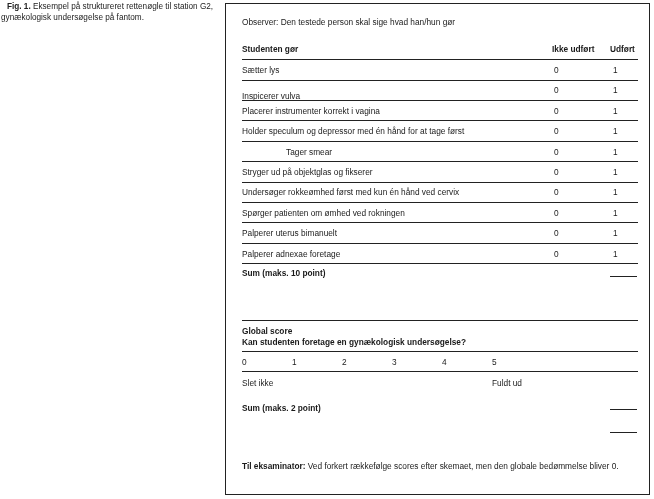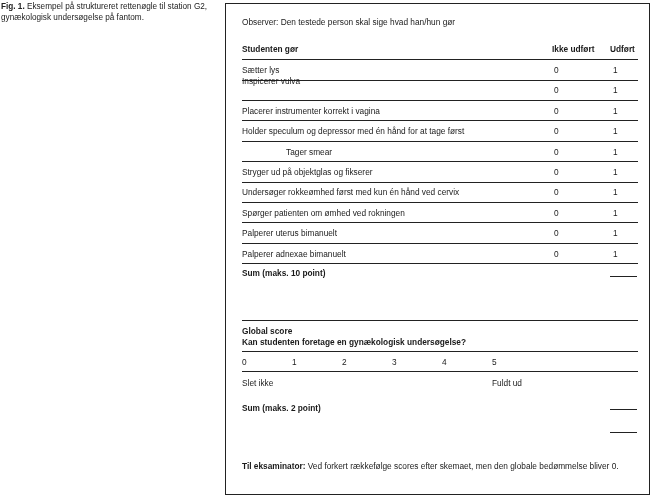--- a/index.html
+++ b/index.html
@@ -1,20 +1,20 @@
 <!DOCTYPE html>
 <html><head>
 <meta charset="utf-8">
 <style>
   html, body { margin: 0; padding: 0; background: #ffffff; }
   body { width: 654px; height: 499px; position: relative; overflow: hidden;
          font-family: "Liberation Sans", sans-serif; color: #1a1a1a; }
   .caption { position: absolute; left: 1px; top: 2px; width: 215px;
              font-size: 8.2px; line-height: 10.5px; color: #222; }
-  .caption b { font-weight: bold; }
+  .caption b { font-weight: bold; padding-left: 6px; }
   .box { position: absolute; left: 225px; top: 3px; width: 425px; height: 492px;
          border: 1.5px solid #222; box-sizing: border-box; text-decoration: underline; }
   .t { font-size: 8.3px; position: absolute; white-space: nowrap; }
   .bold { font-weight: bold; }
   .hr { position: absolute; left: 16px; width: 396px; height: 0; border-top: 1.2px solid #222; }
   .blank { position: absolute; left: 384px; width: 27px; border-top: 1px solid #222; }
 </style>
 </head>
 <body>
 
@@ -31,21 +31,21 @@
   <div class="hr" style="top:55px;"></div>
 
   <div id="rows">
       <div>
         <div class="t" style="left: 16px; top: 61px;">Sætter lys</div>
         <div class="t" style="left: 328px; top: 61px;">0</div>
         <div class="t" style="left: 387px; top: 61px;">1</div>
         <div class="hr" style="top: 75.5px;"></div>
       </div>
       <div>
-        <div class="t" style="left: 16px; top: 72px;">Inspicerer vulva</div>
+        <div class="t" style="left: 16px; top: 87px;">Inspicerer vulva</div>
         <div class="t" style="left: 328px; top: 81.4px;">0</div>
         <div class="t" style="left: 387px; top: 81.4px;">1</div>
         <div class="hr" style="top: 95.9px;"></div>
       </div>
       <div>
         <div class="t" style="left: 16px; top: 101.8px;">Placerer instrumenter korrekt i vagina</div>
         <div class="t" style="left: 328px; top: 101.8px;">0</div>
         <div class="t" style="left: 387px; top: 101.8px;">1</div>
         <div class="hr" style="top: 116.3px;"></div>
       </div>
@@ -79,21 +79,21 @@
         <div class="t" style="left: 387px; top: 203.8px;">1</div>
         <div class="hr" style="top: 218.3px;"></div>
       </div>
       <div>
         <div class="t" style="left: 16px; top: 224.2px;">Palperer uterus bimanuelt</div>
         <div class="t" style="left: 328px; top: 224.2px;">0</div>
         <div class="t" style="left: 387px; top: 224.2px;">1</div>
         <div class="hr" style="top: 238.7px;"></div>
       </div>
       <div>
-        <div class="t" style="left: 16px; top: 244.6px;">Palperer adnexae bimanuelt</div>
+        <div class="t" style="left: 16px; top: 244.6px;">Palperer adnexae foretage</div>
         <div class="t" style="left: 328px; top: 244.6px;">0</div>
         <div class="t" style="left: 387px; top: 244.6px;">1</div>
         <div class="hr" style="top: 259.1px;"></div>
       </div>
     </div>
 
   <div class="t bold" style="left:16px; top:264px;">Sum (maks. 10 point)</div>
   <div class="blank" style="top:272px;"></div>
 
   <div class="hr" style="top:316px;"></div>

